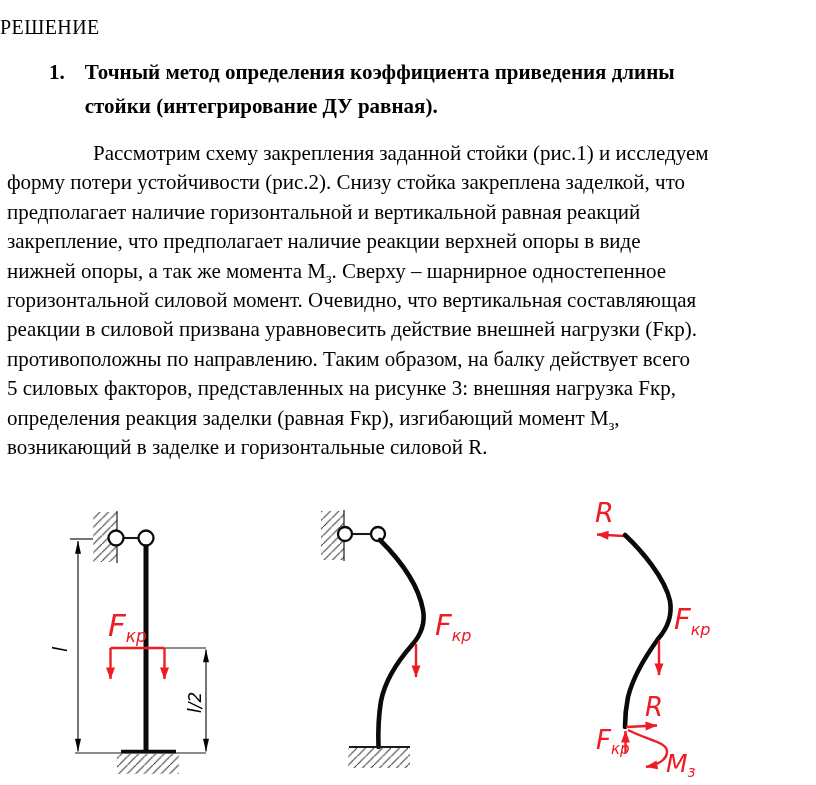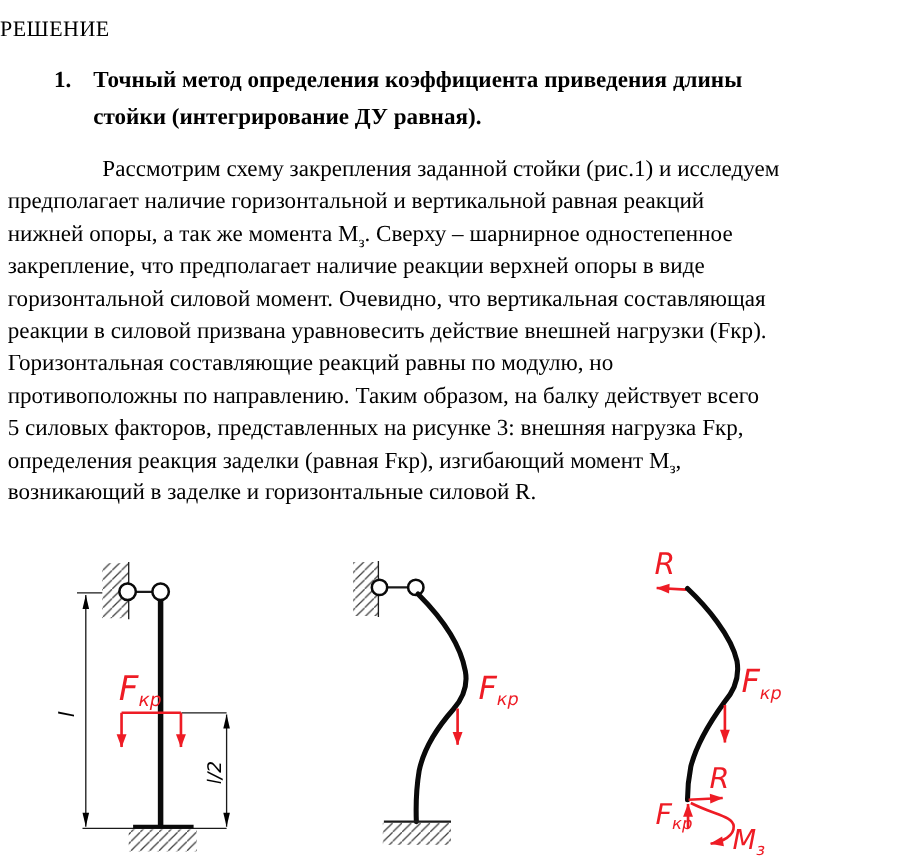--- a/index.html
+++ b/index.html
@@ -43,26 +43,26 @@
   <div class="heading">
     <div>1.</div>
     <div>
       <div>Точный метод определения коэффициента приведения длины</div>
       <div>стойки (интегрирование ДУ равная).</div>
     </div>
   </div>
 
   <div class="para">
     <div class="line indent">Рассмотрим схему закрепления заданной стойки (рис.1) и исследуем</div>
+    <div class="line">форму потери устойчивости (рис.2). Снизу стойка закреплена заделкой, что</div>
     <div class="line">предполагает наличие горизонтальной и вертикальной равная реакций</div>
+    <div class="line">закрепление, что предполагает наличие реакции верхней опоры в виде</div>
     <div class="line"><span>нижней опоры, а так же момента М</span><sub class="t-sub">з</sub><span>. Сверху – шарнирное одностепенное</span></div>
-    <div class="line">закрепление, что предполагает наличие реакции верхней опоры в виде</div>
     <div class="line">горизонтальной силовой момент. Очевидно, что вертикальная составляющая</div>
     <div class="line">реакции в силовой призвана уравновесить действие внешней нагрузки (Fкр).</div>
-    <div class="line">Горизонтальная составляющие реакций равны по модулю, но</div>
     <div class="line">противоположны по направлению. Таким образом, на балку действует всего</div>
     <div class="line">5 силовых факторов, представленных на рисунке 3: внешняя нагрузка Fкр,</div>
     <div class="line"><span>определения реакция заделки (равная Fкр), изгибающий момент М</span><sub class="t-sub">з</sub><span>,</span></div>
     <div class="line">возникающий в заделке и горизонтальные силовой R.</div>
   </div>
 
   <svg class="fig-canvas" viewBox="0 485 816 300" xmlns="http://www.w3.org/2000/svg">
     <defs>
       <pattern id="hatch" patternUnits="userSpaceOnUse" width="8.5" height="8.5">
         <line x1="-1" y1="9.5" x2="9.5" y2="-1" stroke="#3d3d3d" stroke-width="1.1"></line>

